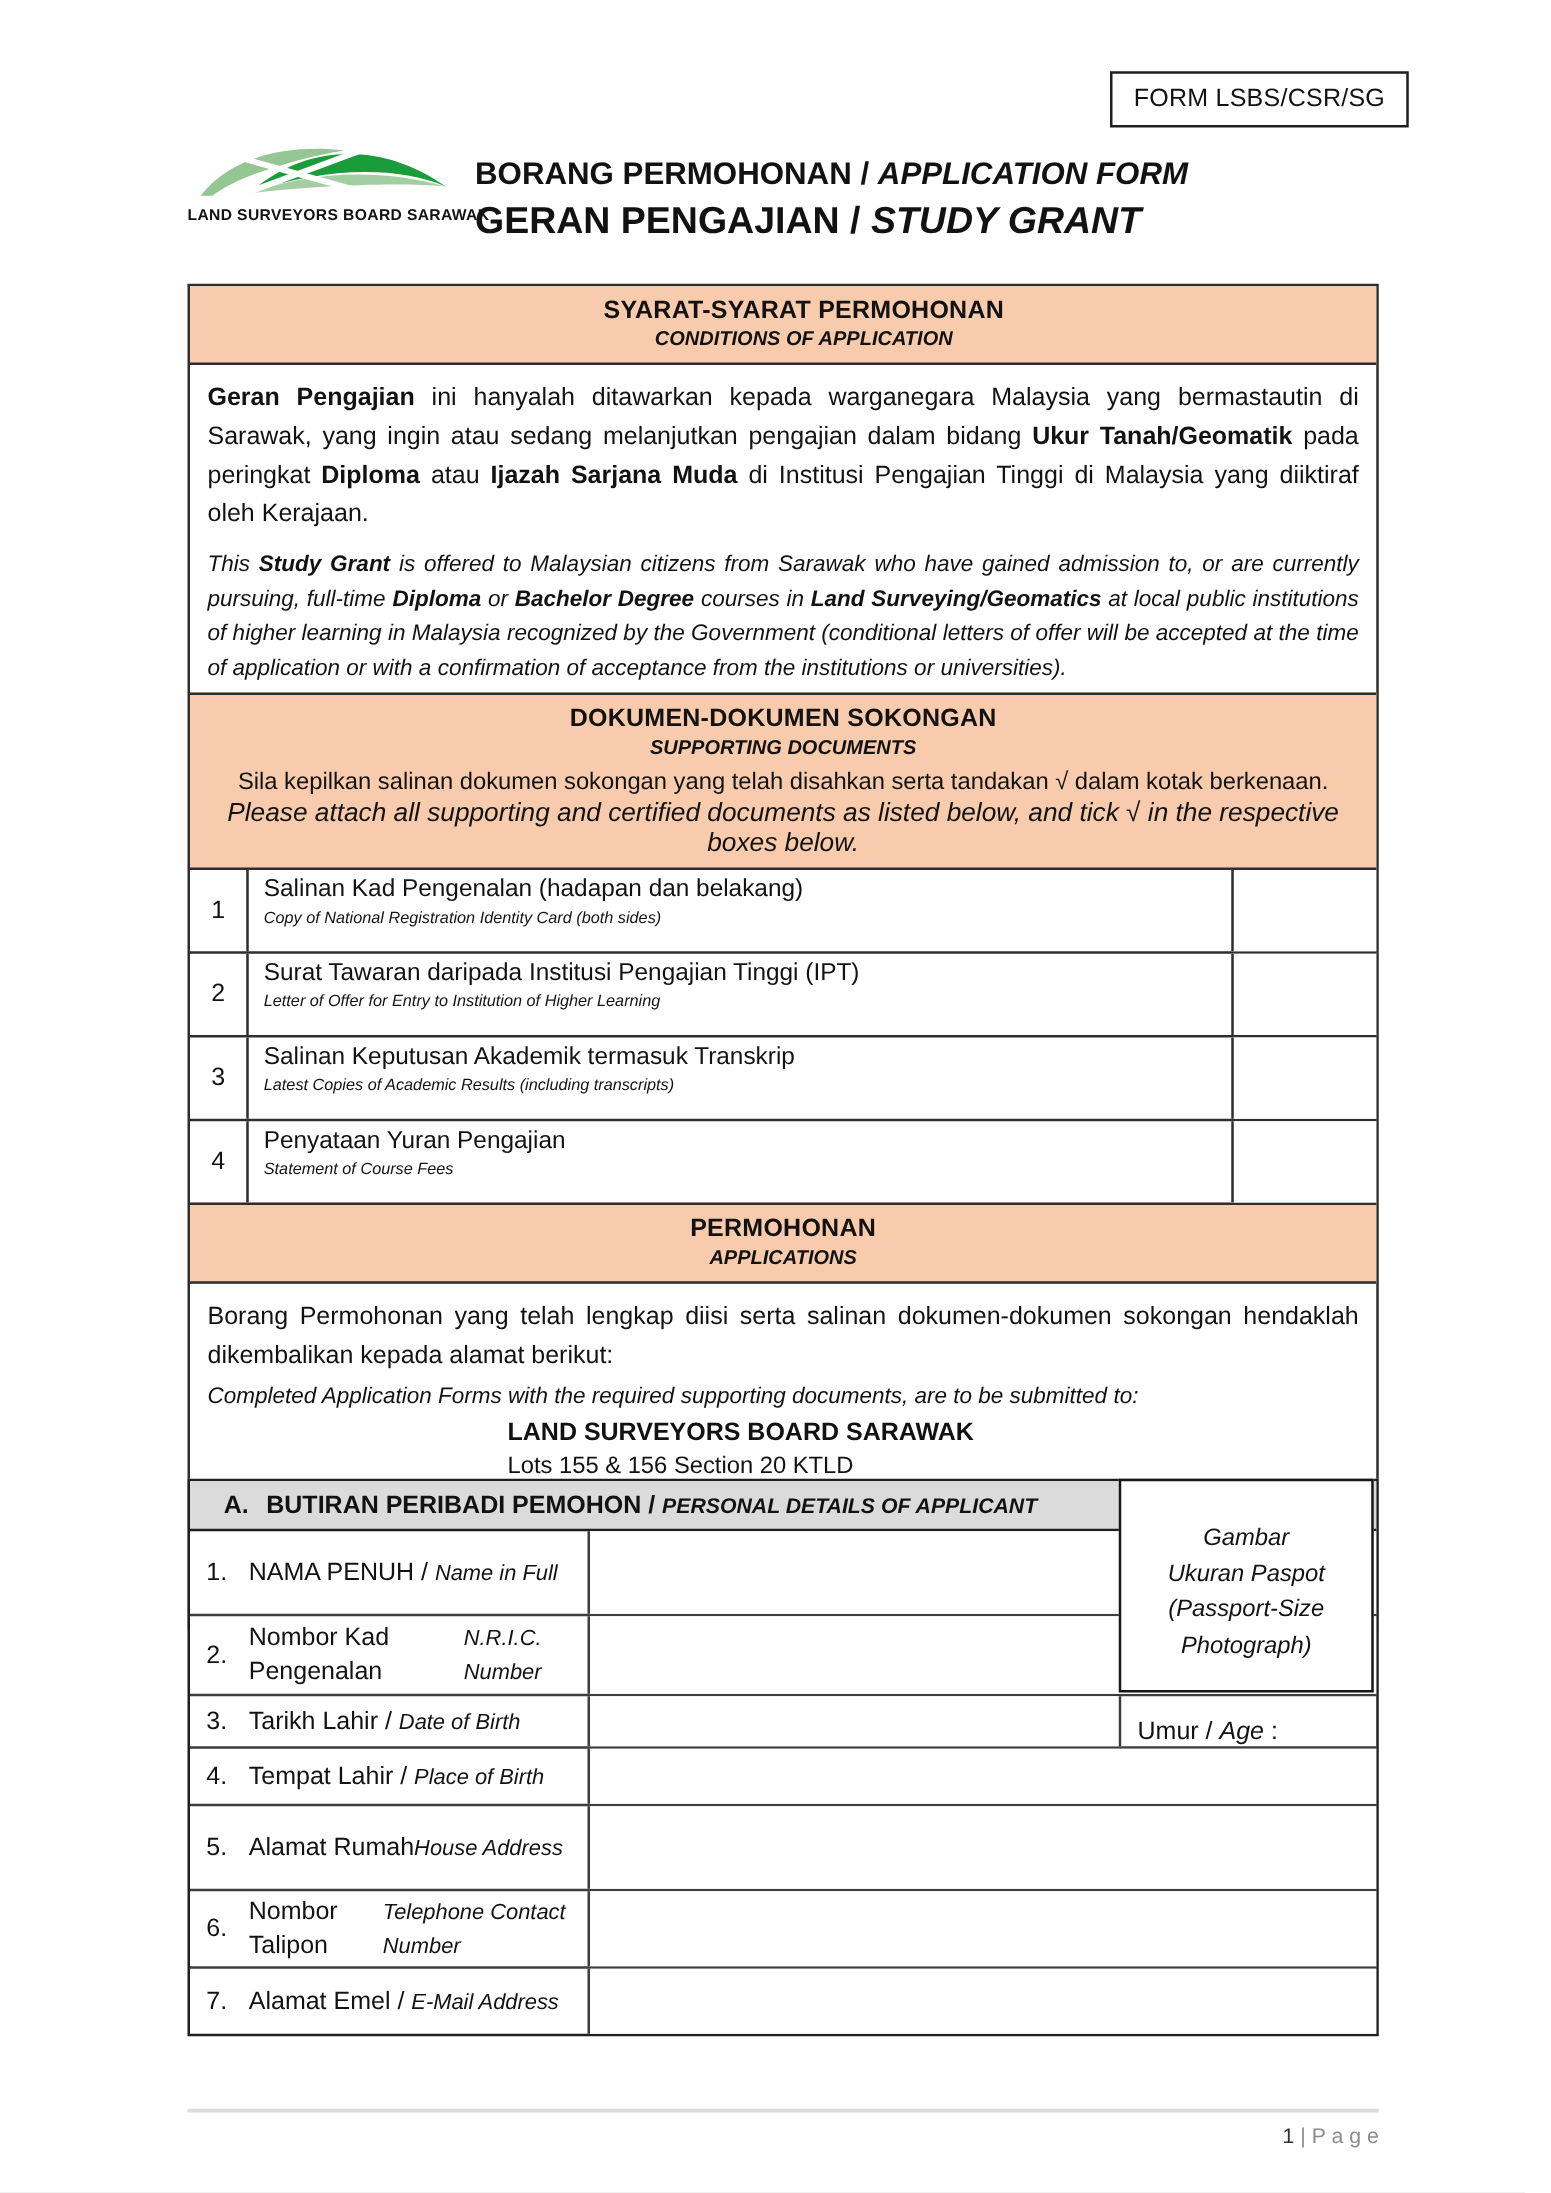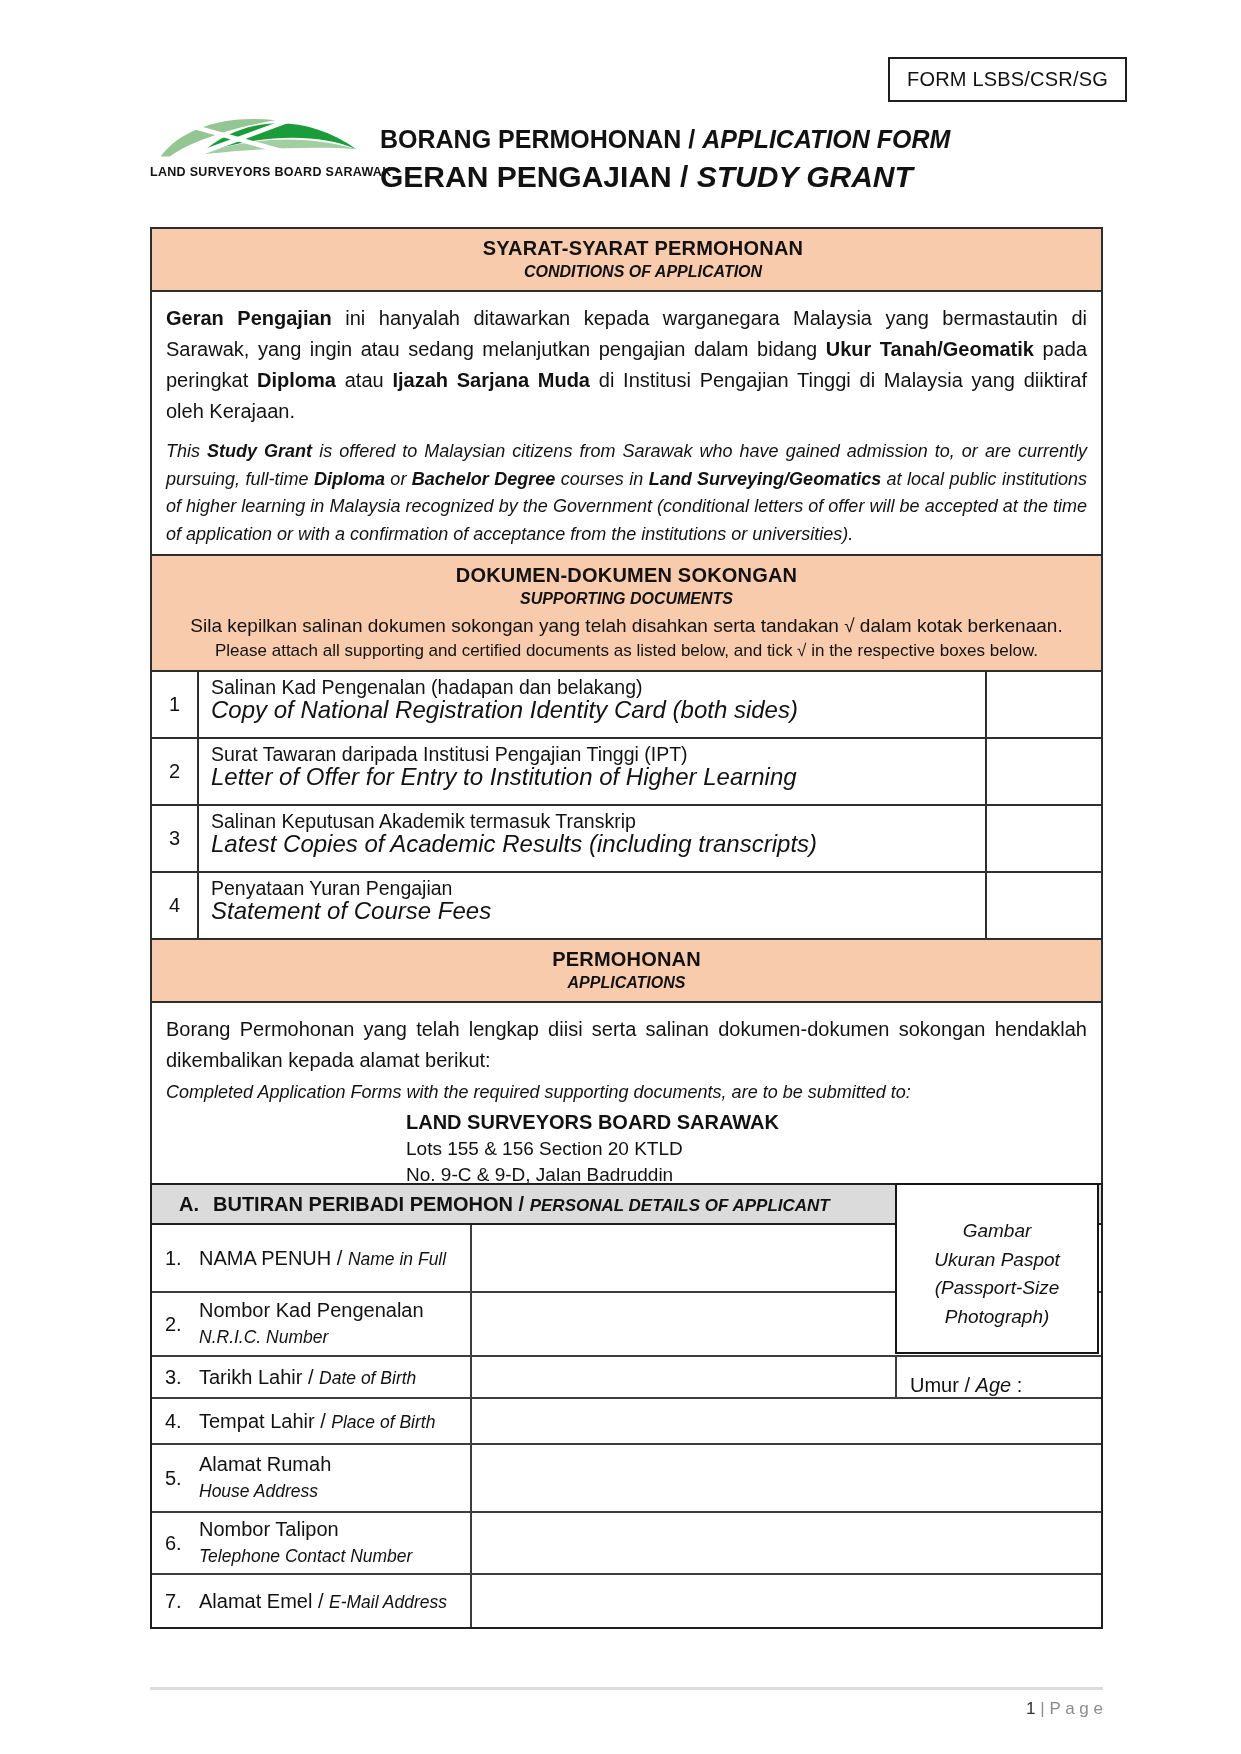--- a/index.html
+++ b/index.html
@@ -33,32 +33,32 @@
   .title-en { font-style:italic; }
 
   
   .main-stack { position:absolute; top:227px; left:150px; width:953px; border:2px solid #2e2e2e; background:#fff; }
   .band { background:#F8CBAD; text-align:center; padding:6px 10px 7px; }
   .band.mid { border-top:2px solid #2e2e2e; border-bottom:2px solid #2e2e2e; }
   .band.first { border-bottom:2px solid #2e2e2e;padding-left:43px; }
   .band-title { font-size:20px; font-weight:bold; letter-spacing:0.2px; line-height:26px; }
   .band-sub { font-size:16px; font-weight:bold; font-style:italic; line-height:22px; }
   .band-note { font-size:19px; line-height:27px; margin-top:2px; }
-  .band-note-en { font-size:17px; line-height:24px; }
+  .band-note-en { font-size:21px; font-style:italic; line-height:24px; }
 
   .cond-body { padding:11px 14px 6px; }
   .para-my { font-size:20px; line-height:31px; text-align:justify; }
   .para-en { font-size:18px; line-height:27.5px; text-align:justify; font-style:italic; margin-top:11px; }
 
   .doc-row { display:grid; grid-template-columns:47px 1fr 116px; min-height:49px; }
   .doc-row + .doc-row { border-top:2px solid #2e2e2e; }
   .doc-no { display:flex; align-items:center; justify-content:center; font-size:20px; border-right:2px solid #2e2e2e; }
   .doc-desc { padding:3px 12px 16px; display:flex; flex-direction:column; justify-content:center; }
   .doc-my { font-size:19.5px; line-height:24px; }
-  .doc-en { font-size:24px; font-style:italic; line-height:22px; }
+  .doc-en { font-size:13px; font-style:italic; line-height:22px; }
   .doc-check { border-left:2px solid #2e2e2e; background:#fff; }
 
   .apps-body { padding:11px 14px 14px; }
   .apps-my { font-size:20px; line-height:31px; text-align:justify; }
   .apps-en { font-size:18px; font-style:italic; line-height:26px; margin-top:3px; }
   .address { margin-left:240px; margin-top:4px; font-size:19px; line-height:25.5px; }
   .addr-name { font-weight:bold; font-size:20px; line-height:27px; }
 
   
   .section-a { position:absolute; top:1183px; left:150px; width:953px; border:2px solid #1f1f1f; background:#fff; }
@@ -72,21 +72,21 @@
   .sa-row.r3 { min-height:42px; grid-template-columns:320px 423px 1fr; }
   .sa-row.r4 { min-height:46px; }
   .sa-row.r5 { min-height:68px; }
   .sa-row.r6 { min-height:62px; }
   .sa-row.r7 { min-height:54px; }
   .sa-label { border-right:2px solid #3d3d3d; padding-left:13px; display:flex; align-items:center; }
   .sa-label .sa-no { width:34px; flex:none; font-size:20px; }
   .lbl-my { font-size:20px; }
   .lbl-sep { font-size:20px; }
   .lbl-en { font-size:17.5px; font-style:italic; }
-  .lbl-stack { display:flex; flex-direction:column; justify-content:flex-start; line-height:27px; }
+  .lbl-stack { display:flex; justify-content:flex-start; line-height:27px; }
   .sa-value { background:#fff; }
   .age-cell { border-left:2px solid #3d3d3d; display:flex; align-items:flex-end; padding-left:13px; font-size:20px; }
   .photo-box {
     position:absolute; top:-2px; left:743px; width:204px; height:171px;
     background:#fff; border:2px solid #161616; z-index:5;
     text-align:center; font-style:italic; font-size:19px; line-height:28.5px;
     padding-top:32px;
   }
 
   

